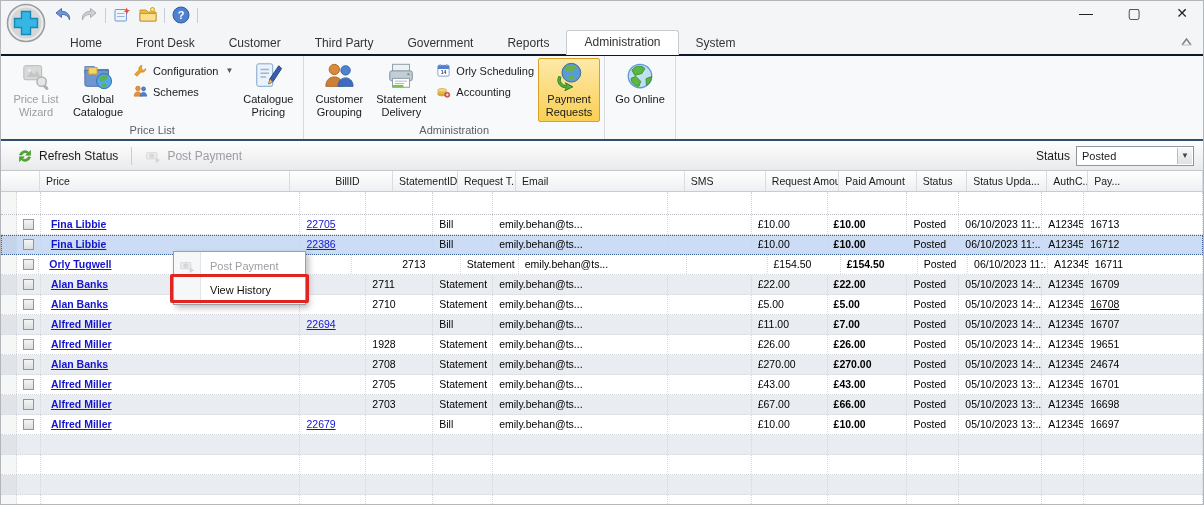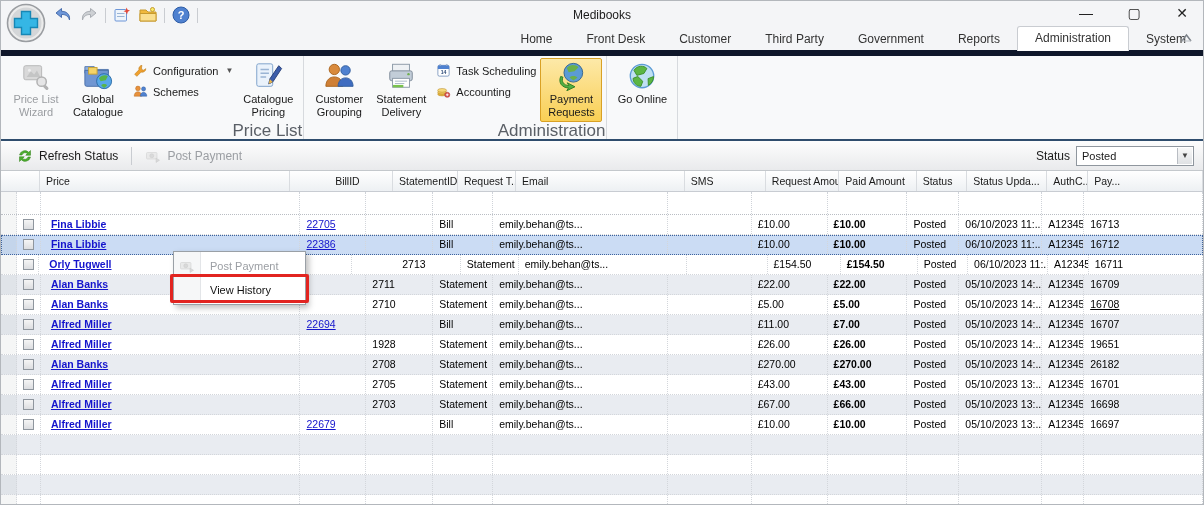--- a/index.html
+++ b/index.html
@@ -11,30 +11,30 @@
   .titlebar { height:30px; background:#f4f5f7; position:relative; }
   .app-button { position:absolute; left:5px; top:2px; width:40px; height:40px; z-index:20; cursor:pointer; }
   .qat { position:absolute; left:52px; top:4px; display:flex; align-items:center; gap:6px; }
   .qat .sep { width:1px; height:15px; background:#c9ccd1; }
   .qat-btn { width:20px; height:20px; display:flex; align-items:center; justify-content:center; }
   .win-title { position:absolute; left:0; right:0; top:7px; text-align:center; font-size:12px; color:#1a1a1a; }
   .win-controls { position:absolute; right:10px; top:4px; display:flex; gap:26px; font-size:14px; color:#222; }
   .win-controls span { width:22px; text-align:center; cursor:pointer; }
 
   
-  .tabrow { height:25px; background:#f4f5f7; display:flex; align-items:flex-end; padding-left:52px; border-bottom:6px solid #0f172a; position:relative;justify-content:flex-end; }
+  .tabrow { height:25px; background:#f4f5f7; display:flex; align-items:flex-end; padding-left:52px; border-bottom:2px solid #0f172a; position:relative; }
   .tab { font-size:12px; color:#333; padding:4px 17px 5px 17px; cursor:pointer; position:relative; top:1px; }
   .tab.selected { background:#fff; border:1px solid #c9ccd1; border-bottom:1px solid #fff; border-radius:3px 3px 0 0; }
   .ribbon-collapse { position:absolute; right:10px; bottom:3px; color:#7a8088; cursor:pointer; }
 
   
   .ribbon { height:85px; background:#f8f9fa; border-bottom:2px solid #2f4d6d; display:flex; align-items:stretch; }
   .rgroup { display:flex; flex-direction:column; border-right:1px solid #d7dade; padding:0 1px; }
   .rgroup-body { flex:1; display:flex; align-items:flex-start; padding:2px 3px 0 3px; }
-  .rgroup-label { text-align:right; font-size:17px; color:#5a5f66; height:16px; line-height:15px; }
+  .rgroup-label { text-align:center; font-size:11px; color:#5a5f66; height:16px; line-height:15px; }
   .rbtn-large { width:62px; min-height:64px; display:flex; flex-direction:column; align-items:center; text-align:center; font-size:11px; line-height:1.15; color:#1a1a1a; padding:2px 1px; border:1px solid transparent; border-radius:2px; cursor:pointer; }
   .rbtn-large .ric { width:30px; height:30px; margin-bottom:2px; }
   .rbtn-large.active { background:linear-gradient(#fde9a8,#f9cf55); border-color:#d9a125; }
   .rbtn-large.disabled { color:#9a9da1; cursor:default; }
   .rbtn-large.disabled .ric { filter:grayscale(1) opacity(.7); }
   .rstack { display:flex; flex-direction:column; gap:6px; padding:5px 4px 0 4px; }
   .rbtn-small { display:flex; align-items:center; gap:5px; font-size:11px; color:#1a1a1a; cursor:pointer; white-space:nowrap; }
   .rbtn-small .ric { width:15px; height:15px; }
   .caret { font-size:8px; color:#555; margin-left:2px; }
 
@@ -127,21 +127,20 @@
       <div class="qat-btn">
           <span class="qicon">
             <svg viewBox="0 0 20 20">
               <circle cx="10" cy="10" r="8" fill="#4f81d0" stroke="#2e5ca6"></circle>
               <text x="10" y="14" font-size="11" font-weight="bold" text-anchor="middle" fill="#fff" font-family="sans-serif">?</text>
             </svg>
           </span>
         </div>
       <div class="sep"></div>
     </div>
-    <div class="win-title">Medibooks</div>
     <div class="win-controls">
       <span>—</span>
       <span>▢</span>
       <span>✕</span>
     </div>
   </div>
 
   <div class="tabrow" id="tabrow">
     <div class="tab">Home</div>
       <div class="tab">Front Desk</div>
@@ -253,21 +252,21 @@
             <div class="rbtn-small">
               <span class="ric">
                 <svg viewBox="0 0 32 32">
                   <rect x="4" y="5" width="24" height="23" rx="3" fill="#fff" stroke="#5d7fae" stroke-width="1.5"></rect>
                   <path d="M4 8a3 3 0 0 1 3-3h18a3 3 0 0 1 3 3v5H4z" fill="#4f81d0"></path>
                   <circle cx="9" cy="4.5" r="1.5" fill="#e9eef5" stroke="#5d7fae"></circle>
                   <circle cx="23" cy="4.5" r="1.5" fill="#e9eef5" stroke="#5d7fae"></circle>
                   <text x="16" y="24.5" font-size="11" text-anchor="middle" fill="#2c4a77" font-weight="bold" font-family="sans-serif">14</text>
                 </svg>
               </span>
-              <span>Task Scheduling</span>
+              <span>Orly Scheduling</span>
             </div>
             <div class="rbtn-small">
               <span class="ric">
                 <svg viewBox="0 0 32 32">
                   <ellipse cx="13" cy="21.5" rx="9.5" ry="4" fill="#e3b23c" stroke="#b2831d"></ellipse>
                   <ellipse cx="13" cy="17.5" rx="9.5" ry="4" fill="#f0c95e" stroke="#b2831d"></ellipse>
                   <ellipse cx="13" cy="13.5" rx="9.5" ry="4" fill="#f6d87a" stroke="#b2831d"></ellipse>
                   <circle cx="24" cy="23" r="5.5" fill="#d9534f" stroke="#a53632"></circle>
                   <path d="M21.2 23h5.6M24 20.2v5.6" stroke="#fff" stroke-width="1.8"></path>
                 </svg>
@@ -533,21 +532,21 @@
           <div class="cell c-bill_id" style="width: 66px;"><span></span></div>
           <div class="cell c-statement_id" style="width: 67px;"><span>2708</span></div>
           <div class="cell c-request_type" style="width: 60px;"><span>Statement</span></div>
           <div class="cell c-email" style="width: 175px;"><span>emily.behan@ts...</span></div>
           <div class="cell c-sms" style="width: 84px;"><span></span></div>
           <div class="cell c-request_amount" style="width: 76px;"><span>£270.00</span></div>
           <div class="cell c-paid_amount c-paid" style="width: 80px;"><span>£270.00</span></div>
           <div class="cell c-status" style="width: 52px;"><span>Posted</span></div>
           <div class="cell c-status_updated" style="width: 83px;"><span>05/10/2023  14:...</span></div>
           <div class="cell c-auth_code" style="width: 42px;"><span>A12345</span></div>
-          <div class="cell c-pay" style="width: 119px;"><span>26182</span></div>
+          <div class="cell c-pay" style="width: 119px;"><span>24674</span></div>
         </div>
         <div class="grid-row">
           <div class="cell c-sel" style="width: 40px;">
             <div class="indicator"></div>
             <div class="checkbox"></div>
           </div>
           <div class="cell c-name" style="width: 260px;"><a class="name-link">Alfred Miller</a></div>
           <div class="cell c-bill_id" style="width: 66px;"><span></span></div>
           <div class="cell c-statement_id" style="width: 67px;"><span>2705</span></div>
           <div class="cell c-request_type" style="width: 60px;"><span>Statement</span></div>

